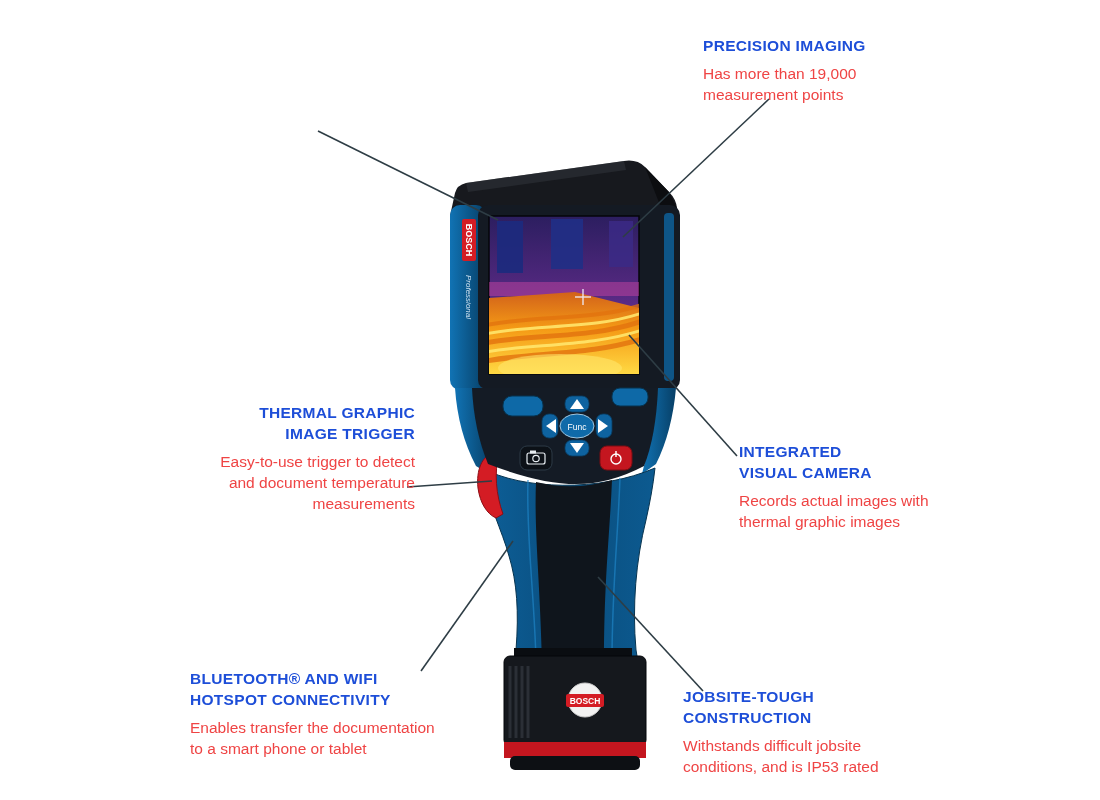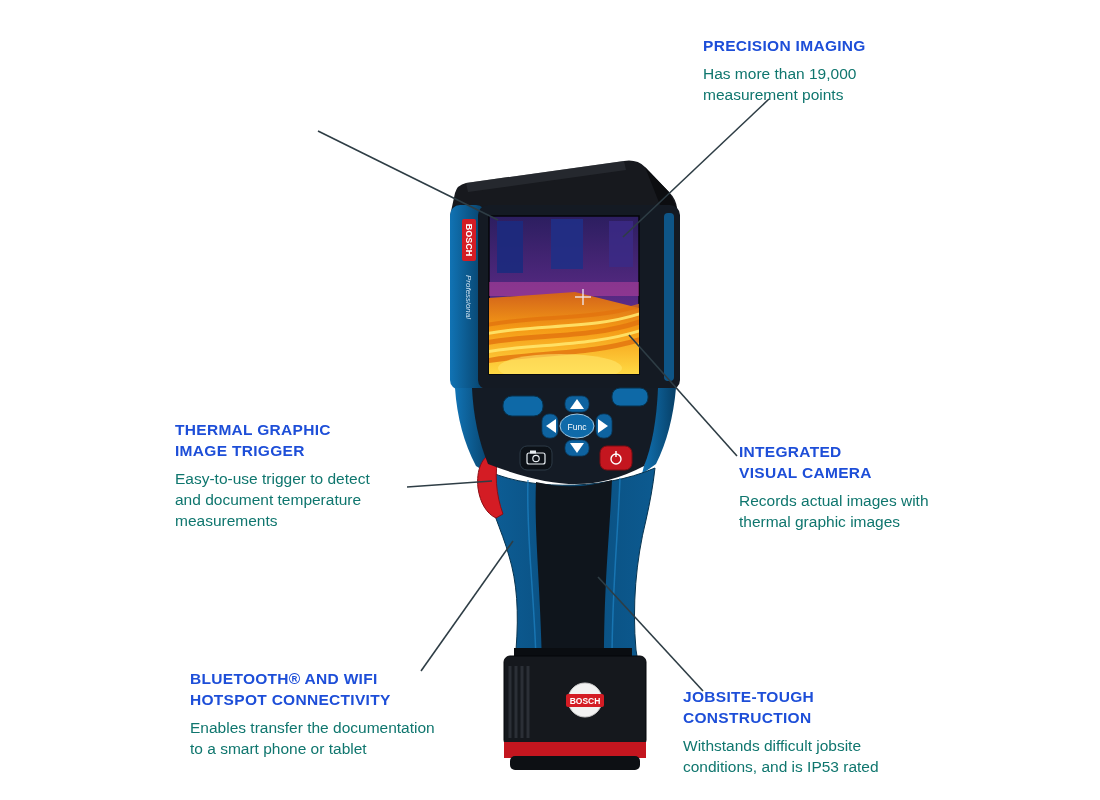--- a/index.html
+++ b/index.html
@@ -7,21 +7,21 @@
     position:relative;width:1100px;height:800px;background:#ffffff;
     font-family:"Liberation Sans",sans-serif;overflow:hidden;
   }
   svg.art{position:absolute;left:0;top:0;width:1100px;height:800px;}
   .callout{position:absolute;}
   .callout h3{
     margin:0 0 6px 0;font-size:15.5px;font-weight:700;line-height:1.34;
     letter-spacing:.3px;color:#1d4ed8;white-space:pre-line;
   }
   .callout p{
-    margin:0;font-size:15.5px;line-height:1.36;color:#0f766e;white-space:pre-line;
+    margin:0;font-size:15.5px;line-height:1.36;color:#ef4444;white-space:pre-line;
   }
   svg text{font-family:"Liberation Sans",sans-serif;}
 </style>
 </head>
 <body>
 
 <div class="canvas">
 
   <svg class="art" viewBox="0 0 1100 800">
     <defs>
@@ -175,21 +175,21 @@
     </g>
   </svg>
 
 
   <div class="callout" style="left:703px;top:36px;width:220px;">
     <h3>PRECISION IMAGING</h3>
     <p>Has more than 19,000
 measurement points</p>
   </div>
 
-  <div class="callout" style="left:175px;top:420px;width:240px;">
+  <div class="callout" style="left:175px;top:403px;width:240px;text-align:right;">
     <h3>THERMAL GRAPHIC
 IMAGE TRIGGER</h3>
     <p>Easy-to-use trigger to detect
 and document temperature
 measurements</p>
   </div>
 
   <div class="callout" style="left:190px;top:669px;width:300px;">
     <h3>BLUETOOTH® AND WIFI
 HOTSPOT CONNECTIVITY</h3>

